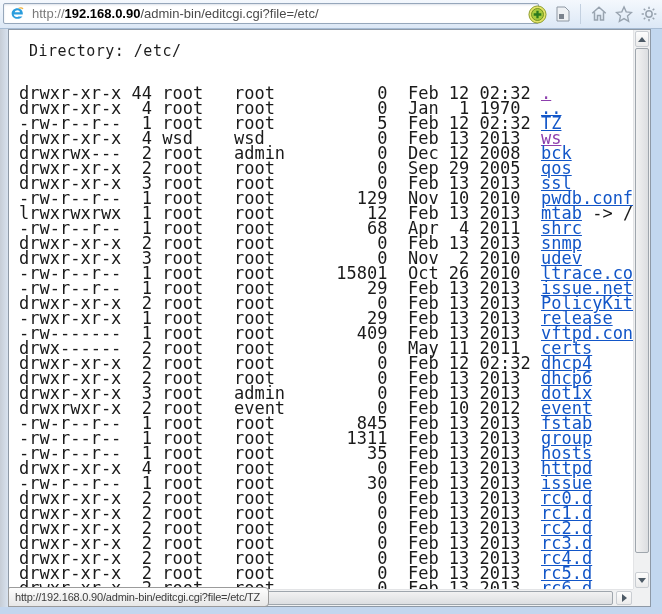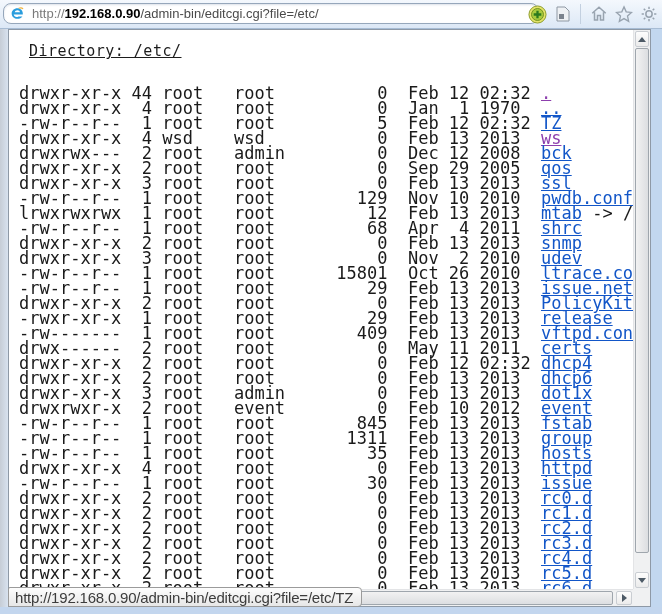--- a/index.html
+++ b/index.html
@@ -9,21 +9,21 @@
     font-family:"Liberation Sans", sans-serif;
   }
   
   .topbar{
     position:absolute;left:0;top:0;width:662px;height:28px;
     background:linear-gradient(#f4f8fd,#dce8f6);
     border-bottom:1px solid #a7bcd4;
   }
   .addressbar{
     position:absolute;left:3px;top:3px;width:536px;height:21px;
-    background:#fff;border:1px solid #96a7bb;border-radius:8px;
+    background:#fff;border:1px solid #96a7bb;border-radius:2px;
     box-sizing:border-box;display:flex;align-items:center;padding-left:4px;
     box-shadow:inset 0 1px 2px rgba(120,140,170,.25);
   }
   .addr-url{font-size:13px;white-space:nowrap;overflow:hidden;margin-left:5px;}
   .u-scheme{color:#7a7a7a;}
   .u-domain{color:#000;font-weight:bold;}
   .u-path{color:#4a4a4a;}
   .toolbar-icons{
     position:absolute;right:2px;top:0;height:28px;
     display:flex;align-items:center;gap:6px;padding-right:2px;
@@ -34,21 +34,21 @@
   .viewport{
     position:absolute;left:8px;top:29px;width:643px;height:578px;
     background:#fff;border:1px solid #8e99a6;box-sizing:border-box;
   }
   .content{
     position:absolute;left:0;top:0;right:17px;bottom:17px;overflow:hidden;background:#fff;
   }
   .page-title{
     margin:14px 0 16px 20px;
     font-family:"DejaVu Sans Mono", monospace;
-    font-size:15px;line-height:15px;color:#1c1c1c;letter-spacing:.5px;text-decoration:underline;
+    font-size:15px;line-height:15px;color:#1c1c1c;letter-spacing:.5px;
   }
   .listing{
     margin:27px 0 0 10px;
     font-family:"DejaVu Sans Mono", monospace;
     font-size:17px;line-height:15px;color:#1a1a1a;
     white-space:pre;
   }
   .listing .row{height:15px;}
   .listing a{color:var(--link,#1256c8);text-decoration:underline;}
   .listing a.visited{color:var(--visited,#8d3fae);}
@@ -66,21 +66,21 @@
   .tri.up{border-left:4px solid transparent;border-right:4px solid transparent;border-bottom:5px solid #4d5a66;}
   .tri.down{border-left:4px solid transparent;border-right:4px solid transparent;border-top:5px solid #4d5a66;}
   .tri.right{border-top:4px solid transparent;border-bottom:4px solid transparent;border-left:5px solid #4d5a66;}
   
   .status-bubble{
     position:absolute;left:8px;top:587px;height:20px;z-index:5;
     background:linear-gradient(#fdfdfd,#e7e7e7);
     border:1px solid #9b9b9b;border-radius:2px 4px 4px 0;
     box-sizing:border-box;display:flex;align-items:center;
     padding:0 8px 0 6px;
-    font-size:15px;letter-spacing:-0.2px;color:#3c3c3c;white-space:nowrap;
+    font-size:11px;letter-spacing:-0.2px;color:#3c3c3c;white-space:nowrap;
   }
   
   .frame-left{position:absolute;left:0;top:29px;width:8px;bottom:0;background:linear-gradient(90deg,#c6cdd6,#d8e2ef);}
   .frame-right{position:absolute;right:0;top:29px;width:11px;bottom:0;background:#c2d7ef;}
   .frame-bottom{position:absolute;left:0;bottom:0;width:662px;height:7px;background:#c3d6ee;}
 </style>
 </head>
 <body>
 
 <div class="topbar">

